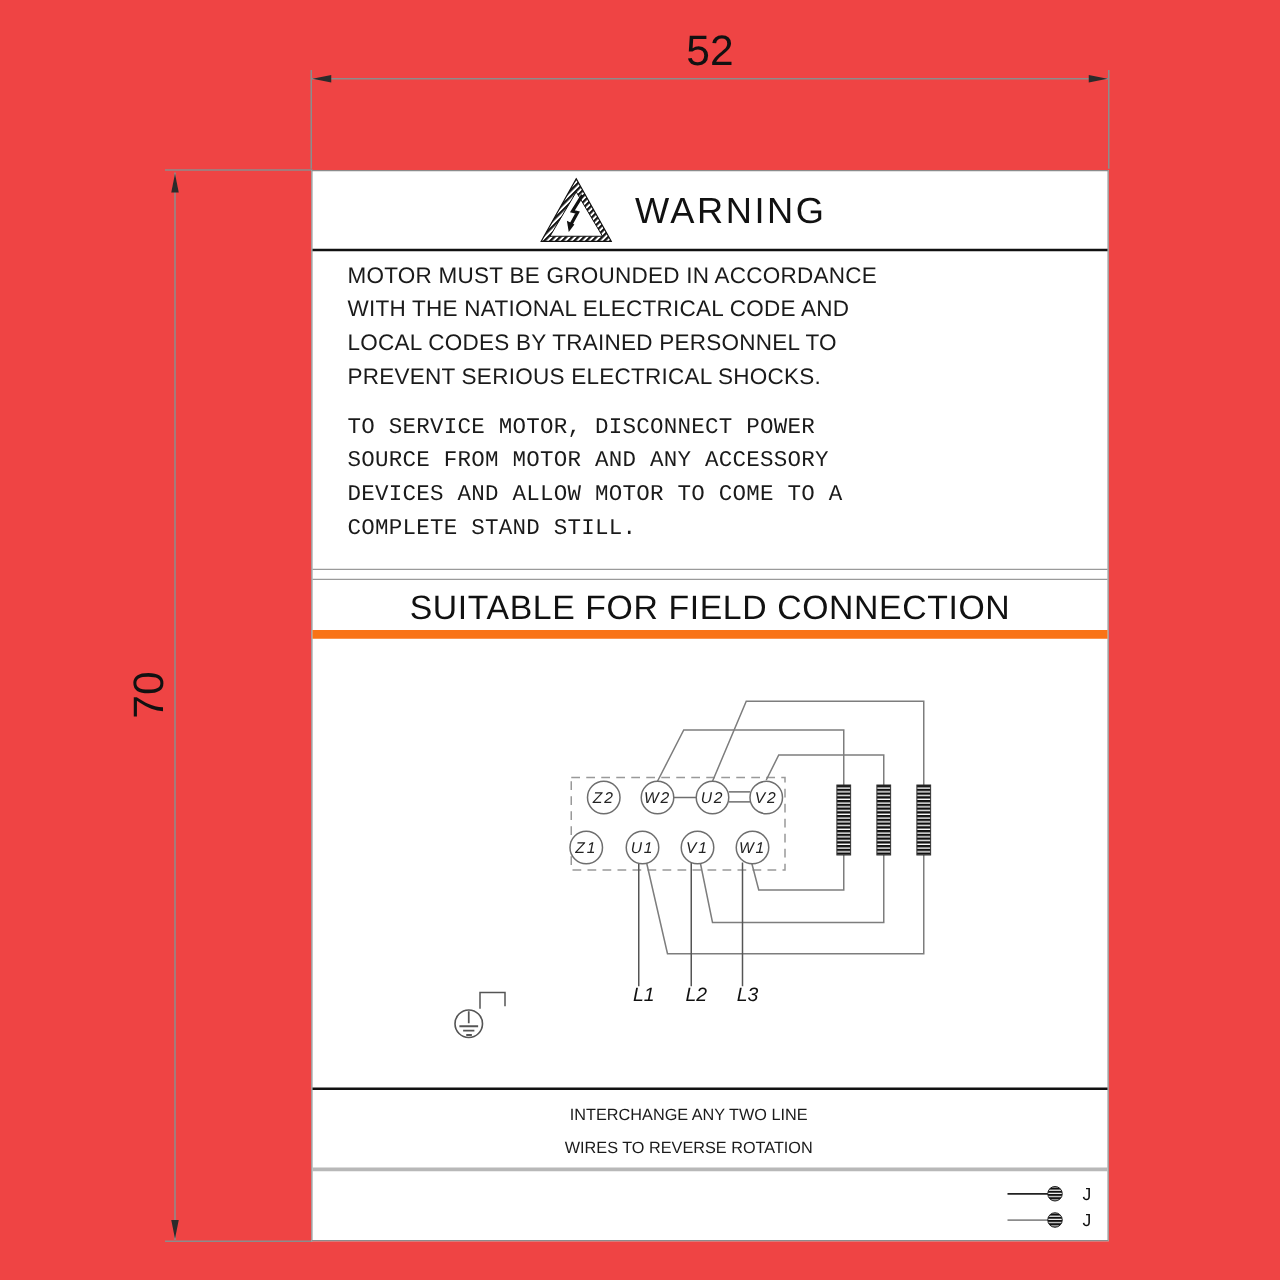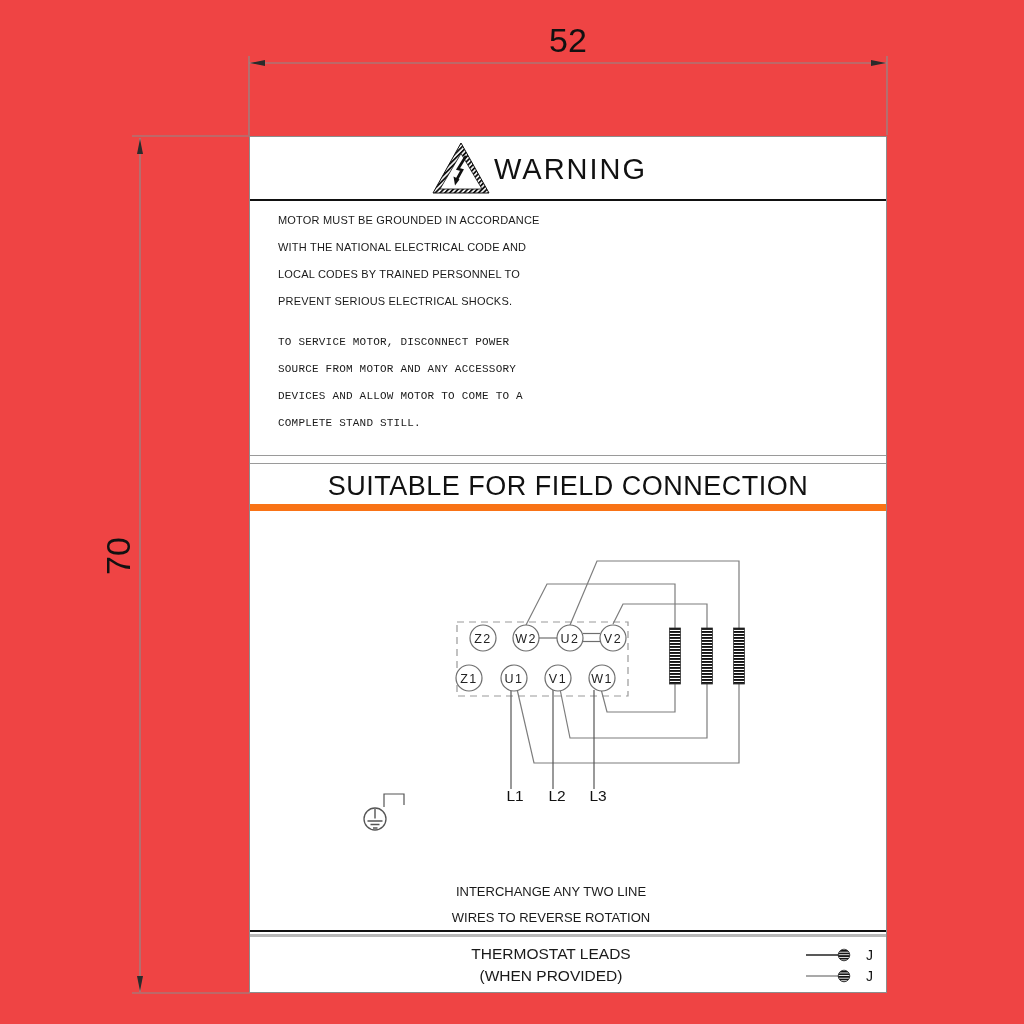--- a/index.html
+++ b/index.html
@@ -12,35 +12,35 @@
 
   
   #label-box{
     position:absolute;left:249px;top:136px;width:638px;height:857px;
     border:1.5px solid #8c8c8c;box-sizing:border-box;background:#fff;
   }
   .section{position:absolute;left:0;width:100%;box-sizing:border-box;}
 
   #sec-header{top:0;height:64px;border-bottom:2px solid #111;}
   #warning-title{
-    position:absolute;left:244px;top:16px;font-size:29px;letter-spacing:2px;color:#111;
+    position:absolute;left:258px;top:16px;font-size:29px;letter-spacing:2px;color:#111;
   }
   #hazard-triangle{position:absolute;left:182px;top:5px;}
 
   #sec-warning-text{top:64px;height:255px;border-bottom:1px solid #9a9a9a;
-    padding:6px 20px 0 28px;font-size:11px;line-height:27px;letter-spacing:0.2px;}
+    padding:6px 20px 0 28px;font-size:18px;line-height:27px;letter-spacing:0.2px;}
   #sec-warning-text p{margin:0;white-space:pre-line;}
   #sec-warning-text p + p{margin-top:14px;font-family:Liberation Mono, monospace;}
 
   #sec-gap{top:319px;height:8px;border-bottom:1px solid #9a9a9a;}
 
   #sec-suitable{top:327px;height:47px;border-bottom:7px solid #f97316;
     text-align:center;font-size:27px;letter-spacing:0.5px;line-height:44px;color:#111;}
 
-  #sec-diagram{top:374px;height:421px;border-bottom:2px solid #111;}
+  #sec-diagram{top:374px;height:361px;border-bottom:2px solid #111;font-style:italic;}
 
   #sec-interchange{top:735px;height:65px;border-bottom:3px solid #b8b8b8;
     text-align:center;font-size:13px;line-height:26px;padding-top:7px;}
   #sec-interchange .shift{display:inline-block;transform:translateX(-17px);white-space:pre-line;}
 
   #sec-thermostat{top:800px;height:57px;text-align:center;font-size:15.5px;line-height:22px;padding-top:6px;}
   #sec-thermostat .shift{display:inline-block;transform:translateX(-17px);}
 
   .dimtext{font-family:"Liberation Sans",sans-serif;}
 </style>
@@ -165,24 +165,20 @@
         </g>
       </svg>
     </div>
 
     <div class="section" id="sec-interchange">
       <span class="shift">INTERCHANGE ANY TWO LINE
 WIRES TO REVERSE ROTATION</span>
     </div>
 
     <div class="section" id="sec-thermostat">
-      <div class="shift">
-        <div>THERMOSTAT LEADS</div>
-        <div>(WHEN PROVIDED)</div>
-      </div>
       <svg class="abs" style="left:526px;top:0" width="110" height="50" viewBox="775 936 110 50">
         <defs>
           <pattern id="leadStripes" width="14" height="2.6" patternUnits="userSpaceOnUse">
             <rect x="0" y="0" width="14" height="2.6" fill="#ffffff"></rect>
             <rect x="0" y="0" width="14" height="1.7" fill="#111111"></rect>
           </pattern>
         </defs>
         <line x1="805" y1="954" x2="838" y2="954" stroke="#222" stroke-width="1.4"></line>
         <circle cx="843" cy="954" r="5.8" fill="url(#leadStripes)" stroke="#222" stroke-width="0.8"></circle>
         <text x="865" y="959" font-size="14" fill="#111">J</text>

